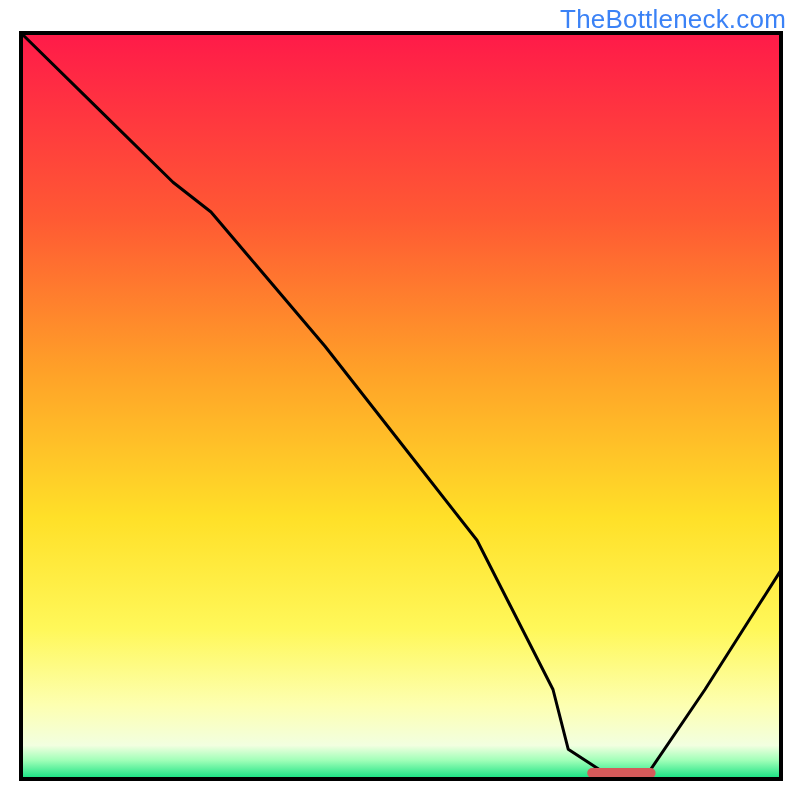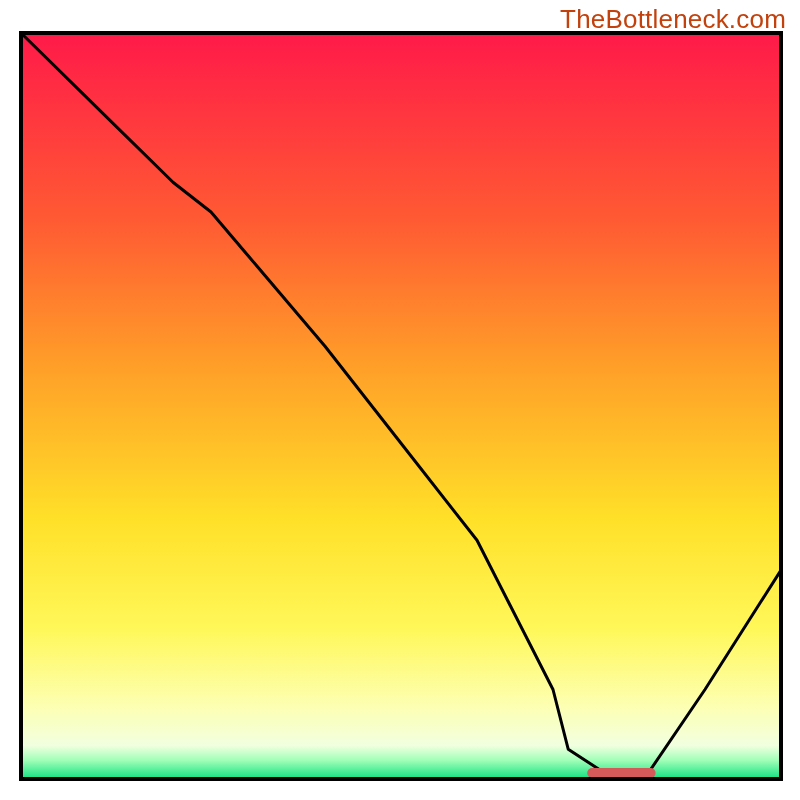--- a/index.html
+++ b/index.html
@@ -14,21 +14,21 @@
     position: relative;
     width: 800px;
     height: 800px;
   }
   .watermark {
     position: absolute;
     top: 4px;
     right: 14px;
     font-size: 26px;
     font-weight: 500;
-    color: #c2410c;
+    color: #3b82f6;
     letter-spacing: 0.2px;
     z-index: 10;
   }
   svg.chart {
     position: absolute;
     top: 0;
     left: 0;
   }
 </style>
 </head>

